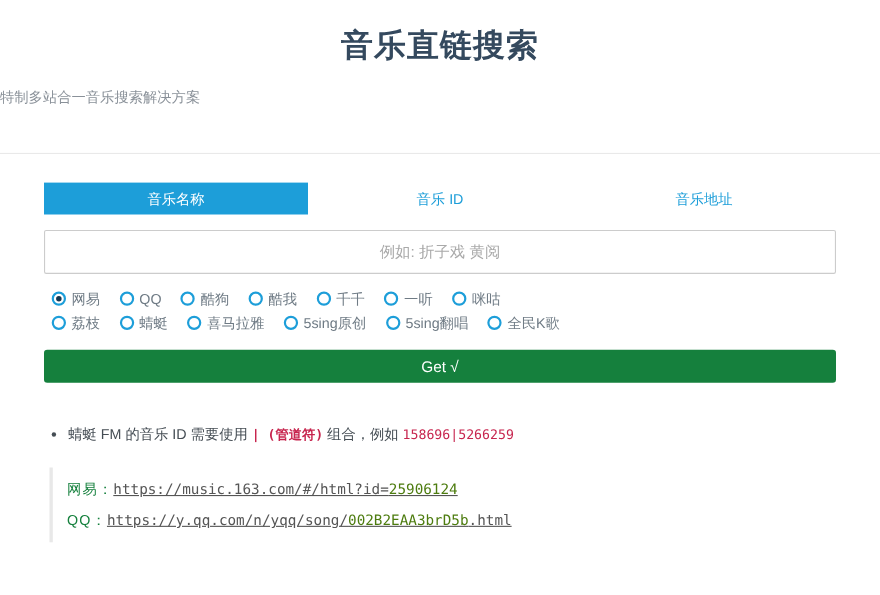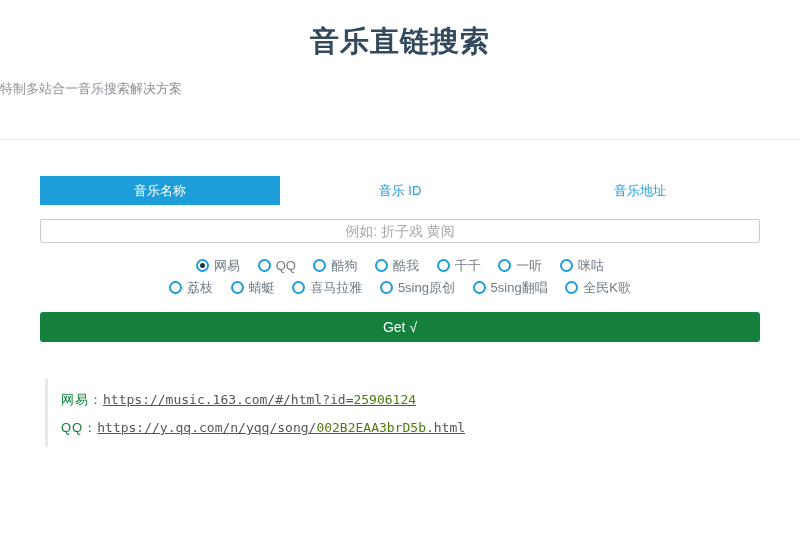--- a/index.html
+++ b/index.html
@@ -3,29 +3,29 @@
 <meta charset="utf-8">
 <style>
   * { margin:0; padding:0; box-sizing:border-box; }
   html,body { width:800px; height:541px; overflow:hidden; background:#fff;
     font-family:"Liberation Sans","DejaVu Sans",sans-serif; }
   .page-title { margin-top:22px; text-align:center; font-size:29px; font-weight:bold;
     color:#34495e; letter-spacing:1px; }
   .page-subtitle { margin-top:18px; text-align:left; font-size:13px; color:#8a9199; }
   .divider { border:none; border-top:1px solid #e9e9e9; margin-top:41px; }
   .container { width:720px; margin:0 auto; }
-  .tabs { display:flex; margin-top:36px; }
+  .tabs { display:flex; margin-top:26px; }
   .tab { flex:1; height:29px; line-height:29px; text-align:center; font-size:13px;
     color:#1d9ed9; cursor:pointer; }
   .tab.active { background:#1d9ed9; color:#fff; }
-  .search-input { display:block; width:100%; margin-top:14px; height:24px;
+  .search-input { display:block; width:100%; margin-top:14px; height:40px;
     border:1px solid #ccc; border-radius:2px; font-size:14px; text-align:center;
     color:#444; outline:none; font-family:"Liberation Sans",sans-serif; }
   .search-input::placeholder { color:#a9a9a9; }
-  .radio-group { margin-top:12px; text-align:center; font-size:13px; color:#6f7b85; }
+  .radio-group { margin-top:12px; font-size:13px; color:#6f7b85; }
   .radio-row { line-height:22px; }
   .radio { display:inline-block; margin:0 7px; cursor:pointer; white-space:nowrap; }
   .rb { display:inline-block; width:13px; height:13px; border:2px solid #1d9ed9;
     border-radius:50%; vertical-align:-2px; margin-right:5px; position:relative;
     background:#fff; }
   .rb.checked::after { content:""; position:absolute; left:2px; top:2px; width:5px;
     height:5px; border-radius:50%; background:#17374f; }
   .get-btn { display:block; width:100%; margin-top:13px; height:30px; background:#15803d;
     color:#fff; border:none; border-radius:3px; font-size:14px; cursor:pointer;
     font-family:"Liberation Sans",sans-serif; }
@@ -80,20 +80,23 @@
       <label class="radio"><span class="rb"></span><span>喜马拉雅</span></label>
       <label class="radio"><span class="rb"></span><span>5sing原创</span></label>
       <label class="radio"><span class="rb"></span><span>5sing翻唱</span></label>
       <label class="radio"><span class="rb"></span><span>全民K歌</span></label>
     </div>
   </div>
 
   <button class="get-btn">Get √</button>
 
   <div class="help">
+    <ul class="note-list">
+      <li><span>蜻蜓 FM 的音乐 ID 需要使用 </span><code class="red bold">| (管道符)</code><span> 组合，例如 </span><code class="red">158696|5266259</code></li>
+    </ul>
     <div class="examples">
       <div class="example-row"><span class="site-label">网易：</span><span class="url"><span>https://music.163.com/#/html?id=</span><span class="red">25906124</span><span></span></span></div>
       <div class="example-row"><span class="site-label">QQ：</span><span class="url"><span>https://y.qq.com/n/yqq/song/</span><span class="red">002B2EAA3brD5b</span><span>.html</span></span></div>
 
     </div>
   </div>
 
 </div>
 
 </body></html>

